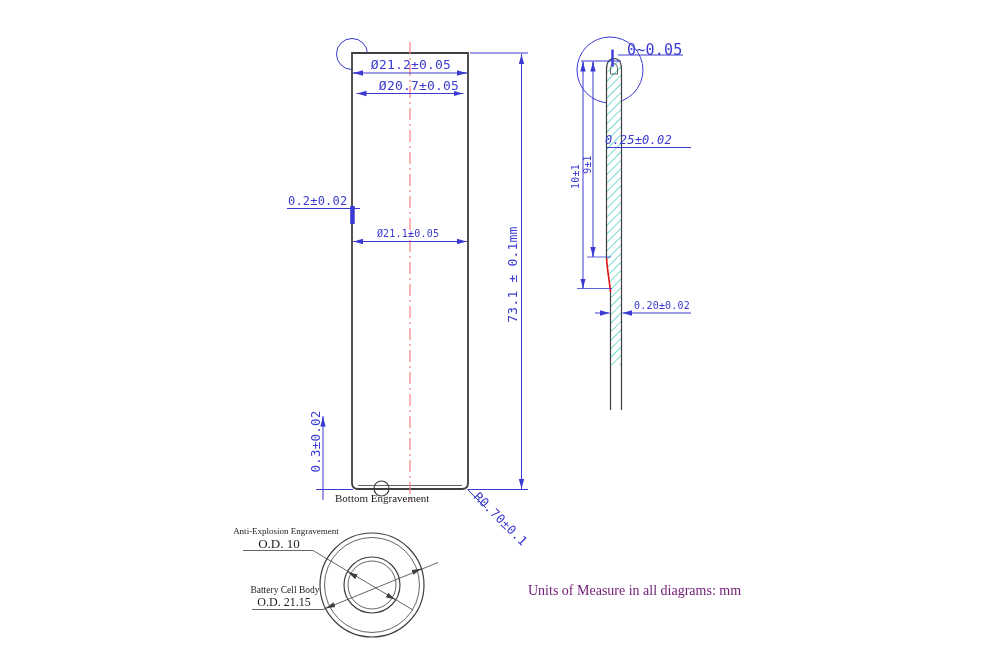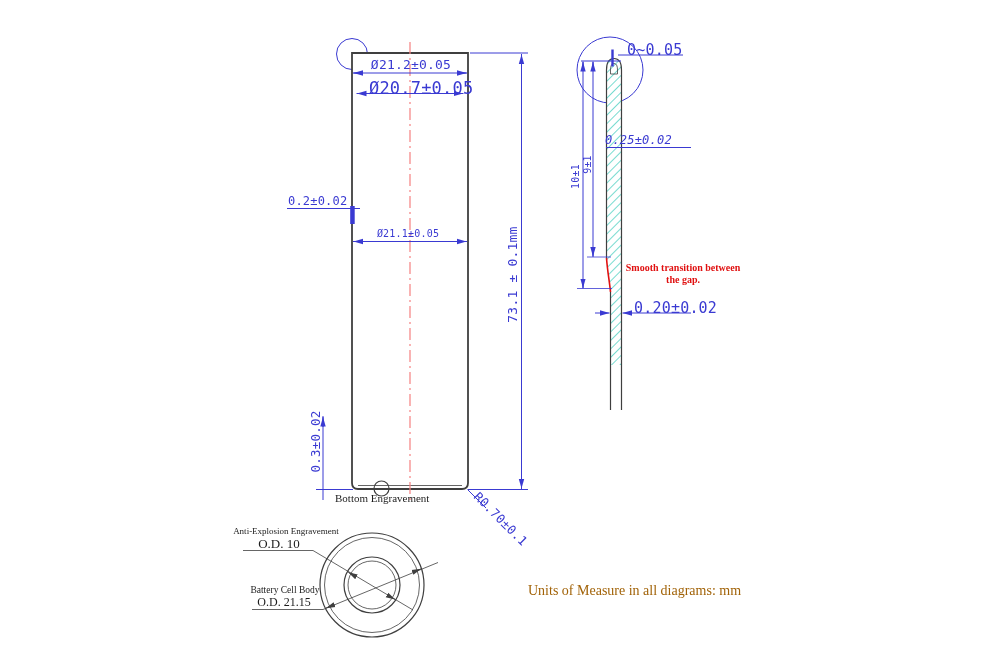--- a/index.html
+++ b/index.html
@@ -185,21 +185,21 @@
         <line x1="252" y1="609.5" x2="323" y2="609.5" class="sdthin"></line>
         <line x1="323" y1="609.5" x2="438" y2="562.5" class="sdthin"></line>
         <line x1="333" y1="605.2" x2="325.8" y2="608.2" class="sdthin" marker-end="url(#ad)"></line>
         <line x1="414" y1="571.8" x2="421.2" y2="568.8" class="sdthin" marker-end="url(#ad)"></line>
       </g>
     </g>
   </svg>
 
   <div class="dim ctr" style="left:361px; top:58px; width:100px; font-size:13px;">Ø21.2±0.05</div>
 
-  <div class="dim ctr" style="left:369px; top:79px; width:100px; font-size:17px;">Ø20.7±0.05</div>
+  <div class="dim ctr" style="left:369px; top:79px; width:100px; font-size:13px;">Ø20.7±0.05</div>
 
   <div class="dim" style="left:288px; top:195px; font-size:12px;">0.2±0.02</div>
 
   <div class="dim ctr" style="left:358px; top:228px; width:100px; font-size:10px;">Ø21.1±0.05</div>
 
   <div class="dim ctr rotccw" style="left:458px; top:266.5px; width:110px; height:15px; font-size:13px;">73.1 ± 0.1mm</div>
 
   <div class="dim ctr rotccw" style="left:284px; top:433.5px; width:64px; height:15px; font-size:12.5px;">0.3±0.02</div>
 
   <div class="dim ctr rot45" style="left:458px; top:511.5px; width:84px; height:15px; font-size:12.5px;">R0.70±0.1</div>
@@ -207,28 +207,24 @@
   <div class="ser" style="left:335px; top:492px; font-size:11px;text-align:center;">Bottom Engravement</div>
 
   <div class="dim" style="left:627px; top:42px; font-size:15px;">0~0.05</div>
 
   <div class="dim" style="left:605px; top:134px; font-size:12px;font-style:italic;">0.25±0.02</div>
 
   <div class="dim ctr rotccw" style="left:557px; top:168.5px; width:40px; height:15px; font-size:10px;">10±1</div>
 
   <div class="dim ctr rotccw" style="left:571px; top:156.5px; width:36px; height:15px; font-size:10px;">9±1</div>
 
-  <div class="dim" style="left:634px; top:300px; font-size:15px;">0.20±0.02</div>
-
-  <div class="rednote" style="left:620px; top:262px; width:126px; font-size:10px;">
-    <span>Smooth transition between</span><br>
-    <span>the gap.</span>
-  </div>
+  <div class="dim" style="left:634px; top:300px; font-size:10px;">0.20±0.02</div>
+
 
   <div class="ser ctr" style="left:226px; top:527px; width:120px; font-size:9px;">Anti-Explosion Engravement</div>
   <div class="ser ctr" style="left:229px; top:537px; width:100px; font-size:13px;">O.D. 10</div>
 
   <div class="ser ctr" style="left:235px; top:585px; width:100px; font-size:9.5px;">Battery Cell Body</div>
   <div class="ser ctr" style="left:234px; top:596px; width:100px; font-size:12px;">O.D. 21.15</div>
 
-  <div class="ser" style="left:528px; top:583px; font-size:14px; color:#a16207;">Units of Measure in all diagrams: mm</div>
+  <div class="ser" style="left:528px; top:583px; font-size:14px; color:#701a75;">Units of Measure in all diagrams: mm</div>
 
 </div>
 
 </body></html>

